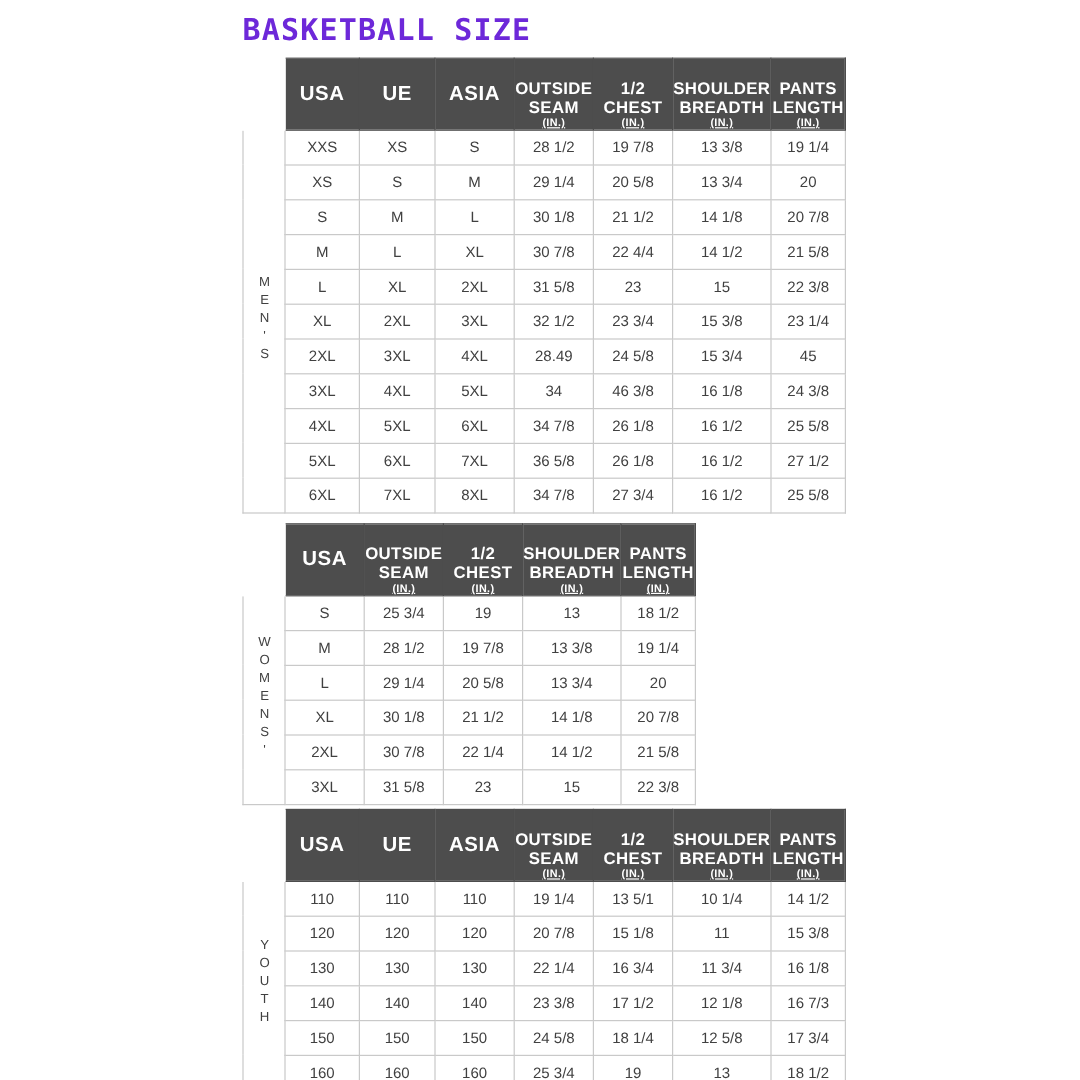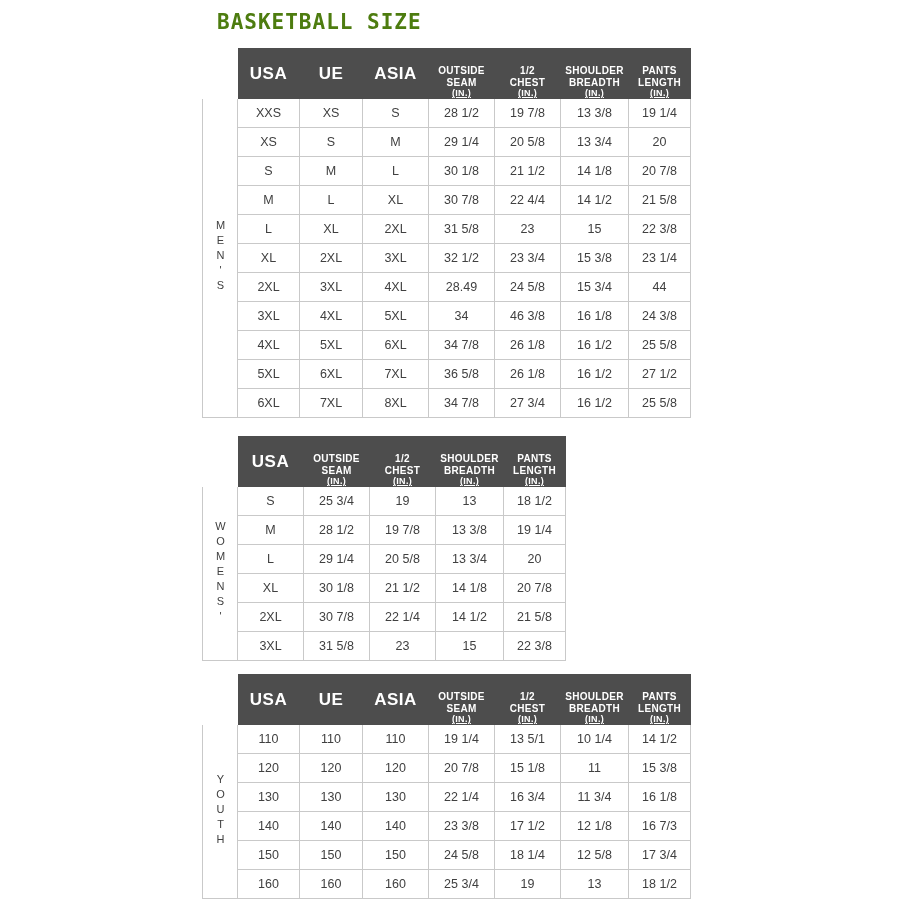--- a/index.html
+++ b/index.html
@@ -19,24 +19,23 @@
     position: relative;
     width: 900px;
     height: 900px;
   }
   .title {
     position: absolute;
     left: 202px;
     top: 10px;
     font-family: "DejaVu Sans Mono", monospace;
     font-weight: bold;
-    font-size: 21px;
+    font-size: 25px;
     letter-spacing: 1px;
-    color: #4d7c0f;
-    margin-left: 15px;
+    color: #6d28d9;
   }
   .tbl-wrap {
     position: absolute;
   }
   table.size {
     border-collapse: collapse;
     table-layout: fixed;
   }
   table.size td, table.size th {
     border: 1px solid #c9c9c9;
@@ -51,21 +50,21 @@
     color: #ffffff;
     border: 1px solid #4d4d4d;
     font-weight: bold;
     line-height: 1.15;
   }
   thead th .big {
     font-size: 17px;
     letter-spacing: 0.5px;
   }
   thead th .sm {
-    font-size: 10px;
+    font-size: 14px;
     letter-spacing: 0.3px;
     display: block;
     margin-top: 16px;
   }
   thead th .unit {
     font-size: 9px;
     display: block;
     letter-spacing: 0.3px;
     text-decoration: underline;
   }
@@ -191,21 +190,21 @@
             <td>15 3/8</td>
             <td>23 1/4</td>
           </tr>
           <tr>
             <td>2XL</td>
             <td>3XL</td>
             <td>4XL</td>
             <td>28.49</td>
             <td>24 5/8</td>
             <td>15 3/4</td>
-            <td>44</td>
+            <td>45</td>
           </tr>
           <tr>
             <td>3XL</td>
             <td>4XL</td>
             <td>5XL</td>
             <td>34</td>
             <td>46 3/8</td>
             <td>16 1/8</td>
             <td>24 3/8</td>
           </tr>

